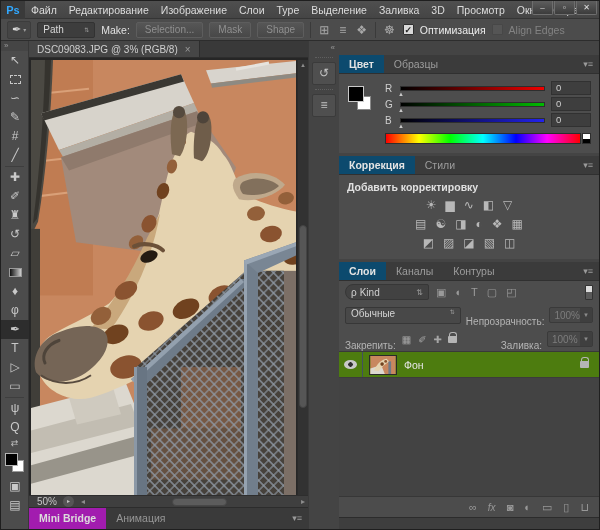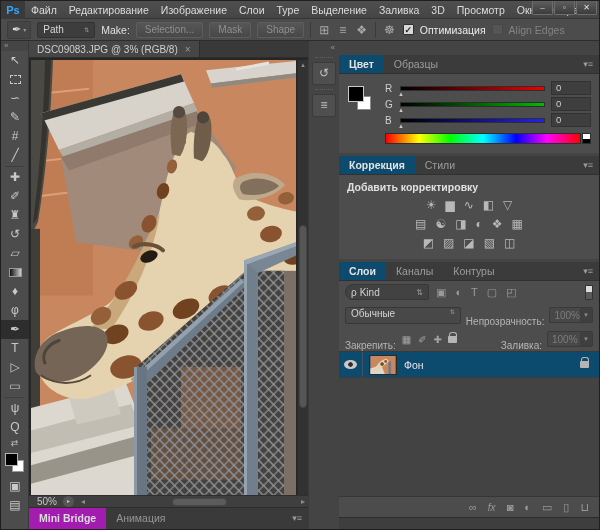--- a/index.html
+++ b/index.html
@@ -137,21 +137,21 @@
   .pct-box { display:flex; align-items:center; width:46px; height:16px; background:#484848;
     border:1px solid #3a3a3a; border-radius:2px; font-size:10px; color:#7d7d7d; }
   .pct-box span.v { flex:1; padding-left:4px; }
   .pct-box span.d { width:12px; text-align:center; background:#3f3f3f; font-size:6px; color:#8b8b8b; align-self:stretch; line-height:15px; }
   .lrow.lockrow { height:24px; }
   .lockico { color:#a5a5a5; font-size:10px; padding:0 1px; }
   .csslock { position:relative; width:9px; height:7px; background:#b5b5b5; border-radius:1px; display:inline-block; }
   .csslock::before { content:""; position:absolute; top:-4px; left:1px; width:6px; height:5px;
     border:1.4px solid #b5b5b5; border-bottom:none; border-radius:3px 3px 0 0; }
   .layer-list { flex:1; background:#434343; border-top:1px solid #393939; }
-  .layer-row { display:flex; align-items:center; height:26px; background:#0c4a6e; border-bottom:1px solid #3c3c3c;justify-content:center; }
+  .layer-row { display:flex; align-items:center; height:26px; background:#4d7c0f; border-bottom:1px solid #3c3c3c;justify-content:center; }
   .eye-cell { width:24px; align-self:stretch; border-right:1px solid #42505f; display:flex; align-items:center; justify-content:center; }
   .eye { width:13px; height:9px; border-radius:50%;
     background:radial-gradient(circle at 50% 50%, #2e2e2e 2px, #c9c9c9 2.5px, #c9c9c9 100%); }
   .lthumb { width:28px; height:20px; border:1px solid #2a2a2a; margin:0 7px 0 6px; }
   .lname { font-size:10.5px; color:#e6e6e6; flex:1; }
   .layer-lock { margin-right:10px; }
   .lfooter { height:21px; background:#4c4c4c; border-top:1px solid #373737;
     display:flex; align-items:center; justify-content:flex-end; gap:11px; padding-right:10px; }
   .lf { color:#989898; font-size:11px; }
   .lf.fx { font-style:italic; font-size:10px; }

